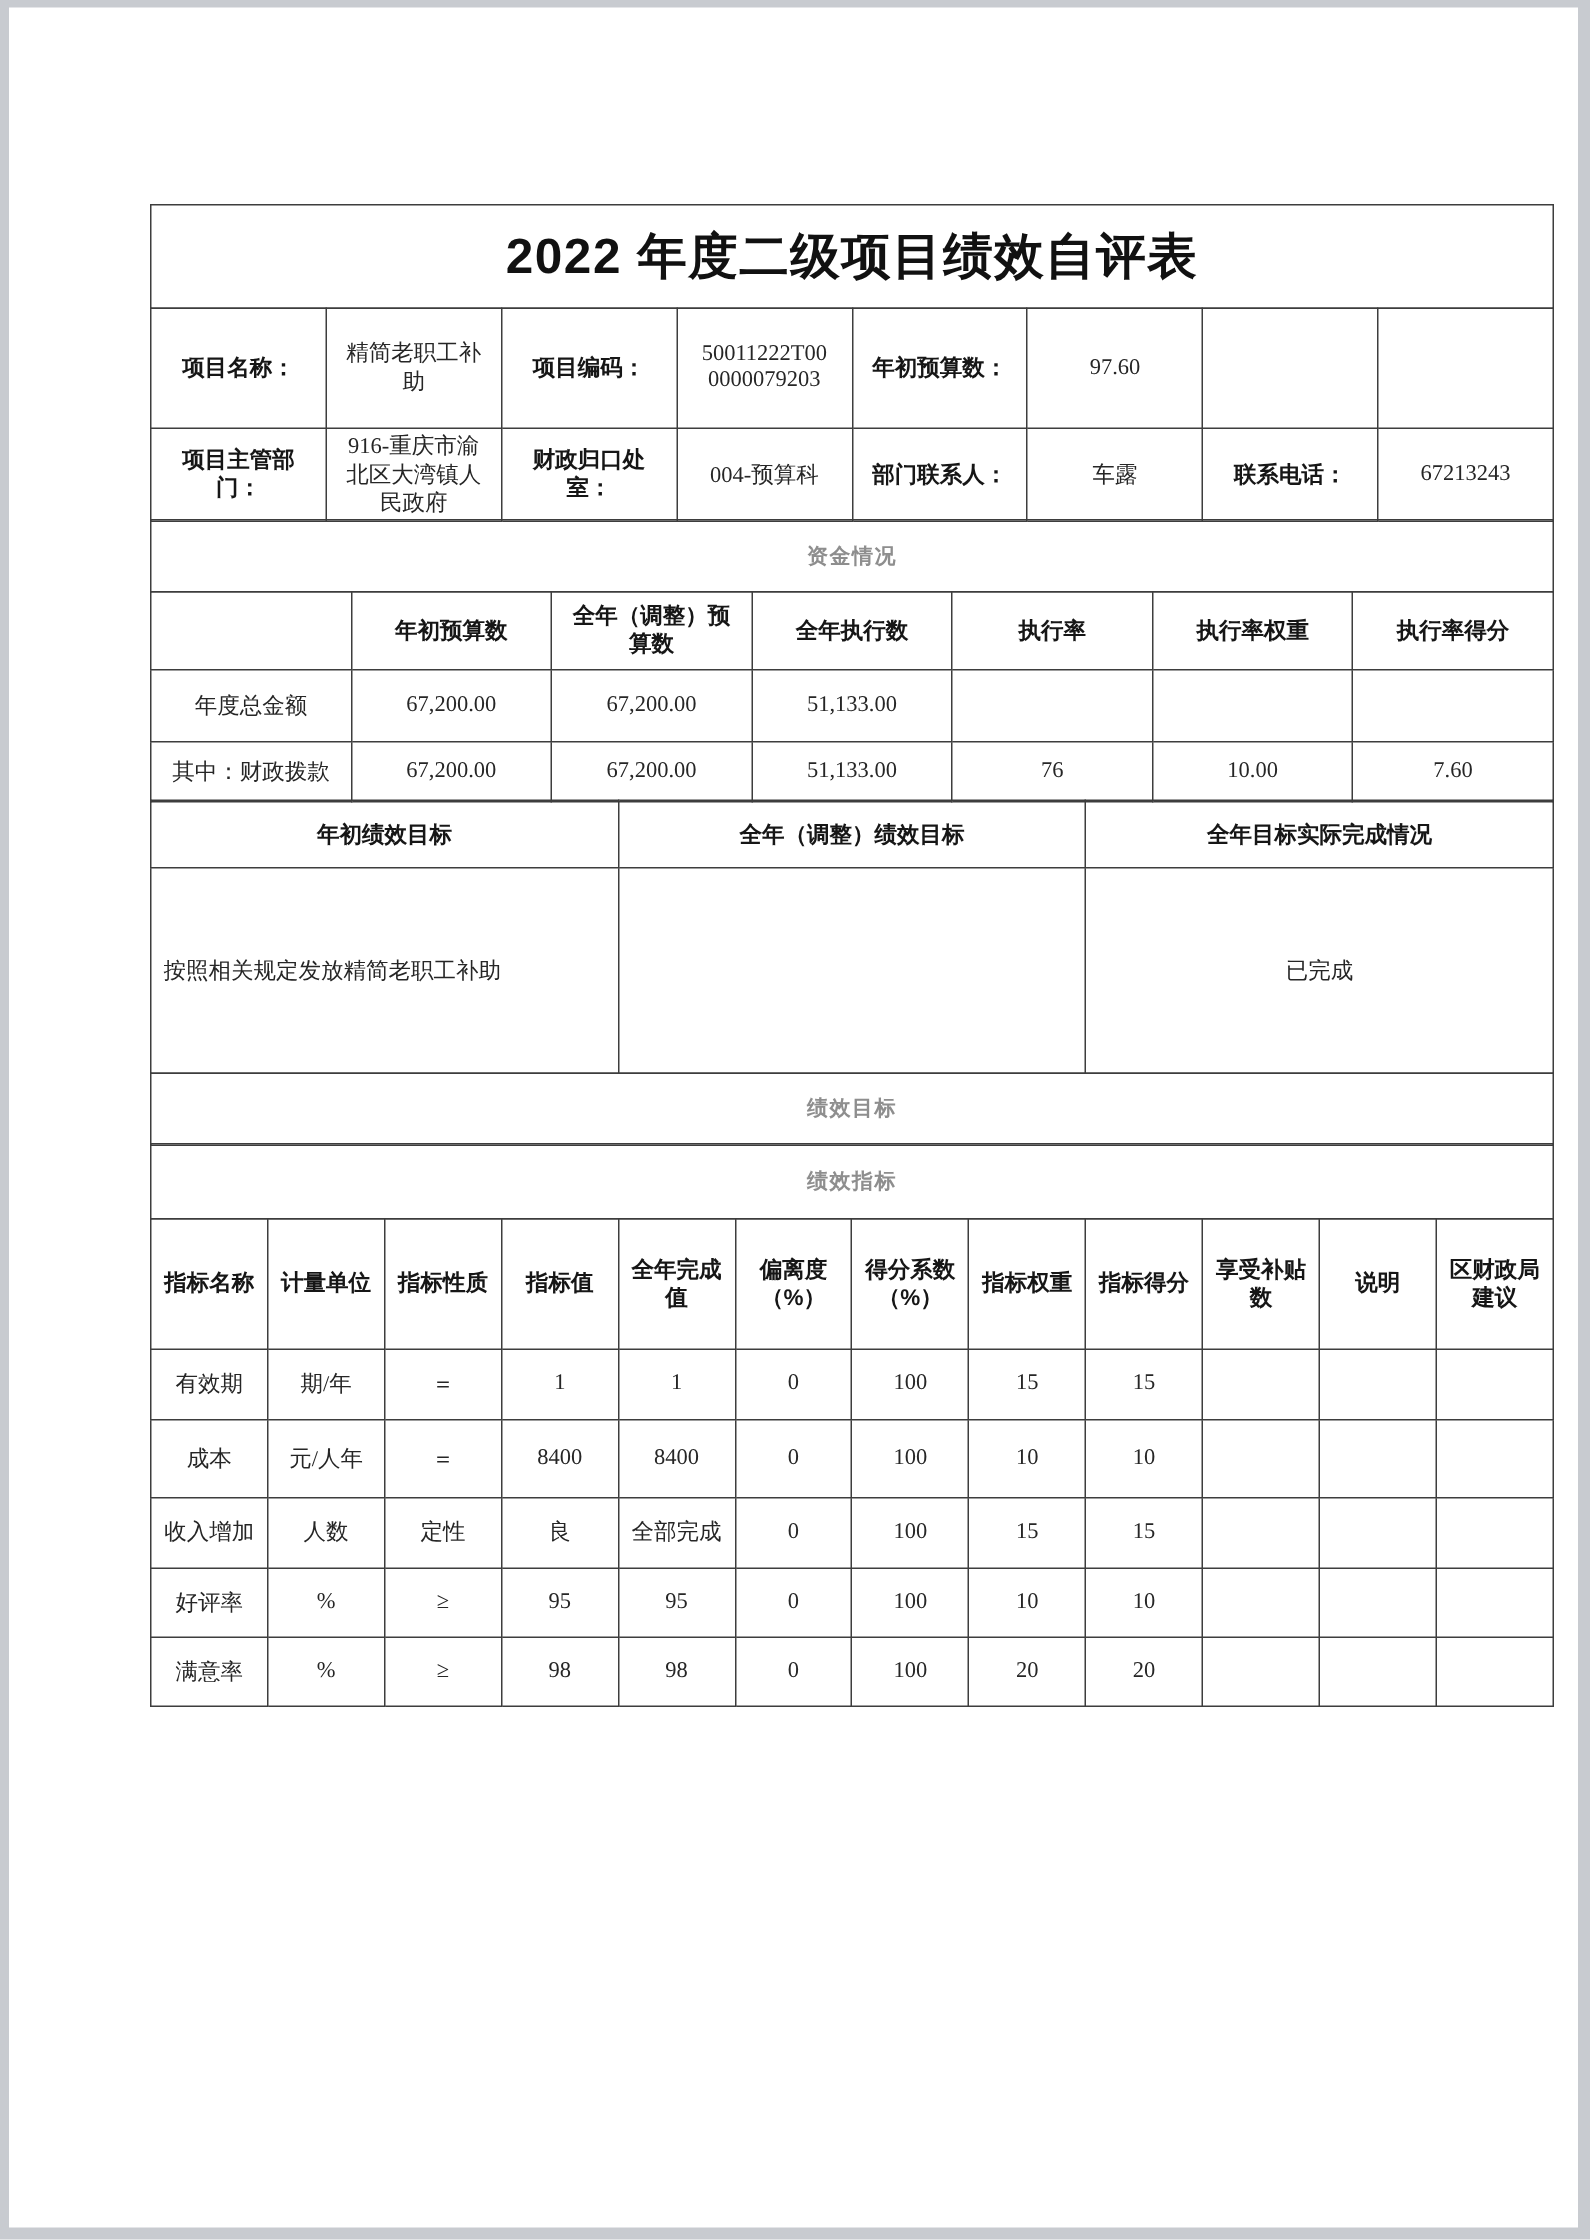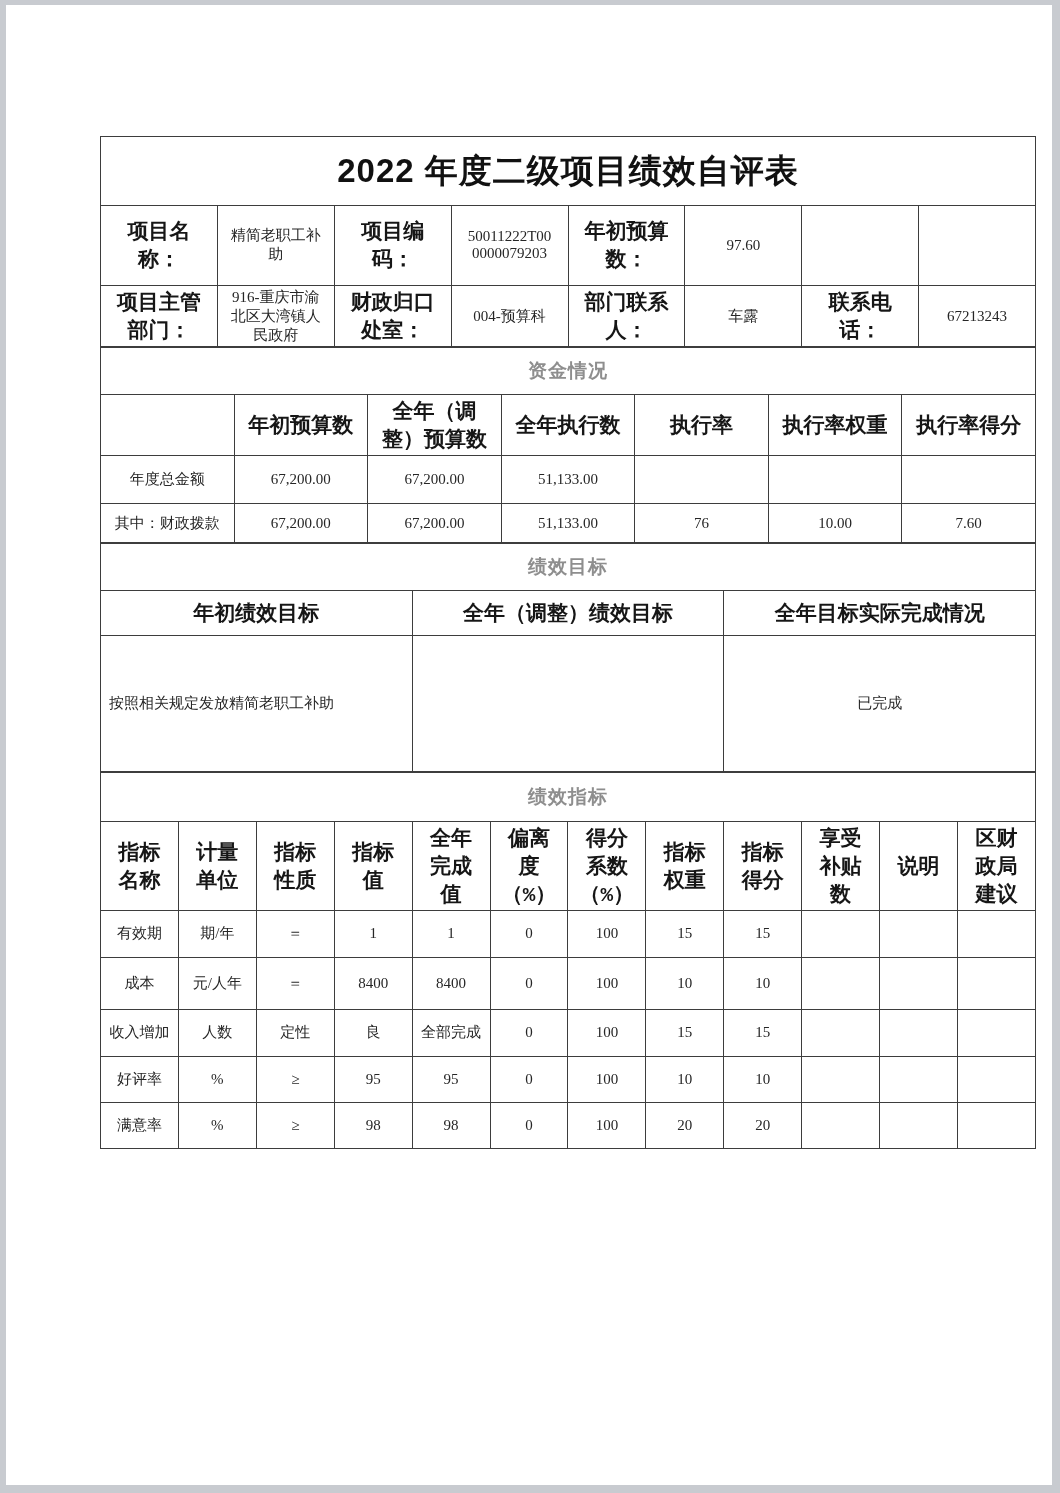--- a/index.html
+++ b/index.html
@@ -20,26 +20,26 @@
     text-align:center; vertical-align:middle;
     padding:2px 8px; overflow:hidden;
     color:#1f1f1f;
   }
   .title-cell {
     font-size:33px; font-weight:700; color:#111;
     font-family:"Liberation Sans","DejaVu Sans",sans-serif;
     letter-spacing:1px;
   }
   .sec-cell {
-    font-size:19px; font-weight:700; color:#8e8e8e;
+    font-size:14px; font-weight:700; color:#8e8e8e;
     letter-spacing:1px;
   }
   .lbl {
-    font-weight:700; font-size:21px; color:#161616;
-    font-family:Liberation Mono, monospace;
+    font-weight:700; font-size:15px; color:#161616;
+    font-family:Liberation Sans, sans-serif;
   }
   .val {
     font-family:"Liberation Serif","DejaVu Serif",serif;
     font-size:15px; color:#262626;
   }
   .code-wrap { display:inline-block; max-width:84px; word-break:break-all; }
   .left { text-align:left; }
 </style>
 </head>
 <body>
@@ -114,36 +114,36 @@
         <td class="val">51,133.00</td>
         <td class="val">76</td>
         <td class="val">10.00</td>
         <td class="val">7.60</td>
       </tr>
     </tbody>
       </table>
 
     <table>
       <tbody>
-          <tr style="height:48px">
-        <td class="sec-cell">绩效目标</td>
-      </tr>
-    </tbody>
-      </table>
-    <table>
-      <tbody>
           <tr style="height:45px">
         <td class="lbl">年初绩效目标</td>
         <td class="lbl">全年（调整）绩效目标</td>
         <td class="lbl">全年目标实际完成情况</td>
       </tr>
       <tr style="height:137px">
         <td class="val left">按照相关规定发放精简老职工补助</td>
         <td class="val"></td>
         <td class="val">已完成</td>
+      </tr>
+    </tbody>
+      </table>
+    <table>
+      <tbody>
+          <tr style="height:48px">
+        <td class="sec-cell">绩效目标</td>
       </tr>
     </tbody>
       </table>
 
     <table>
       <tbody>
           <tr style="height:50px">
         <td class="sec-cell">绩效指标</td>
       </tr>
     </tbody>

